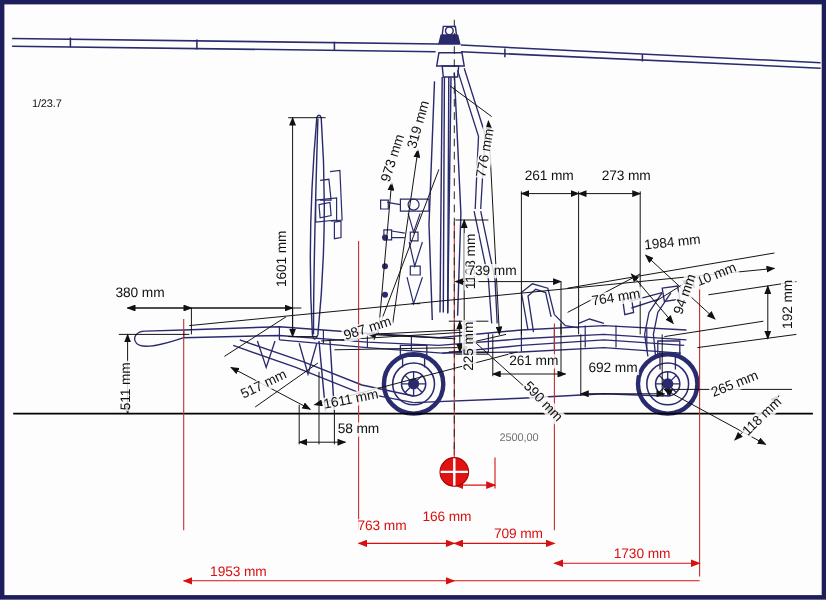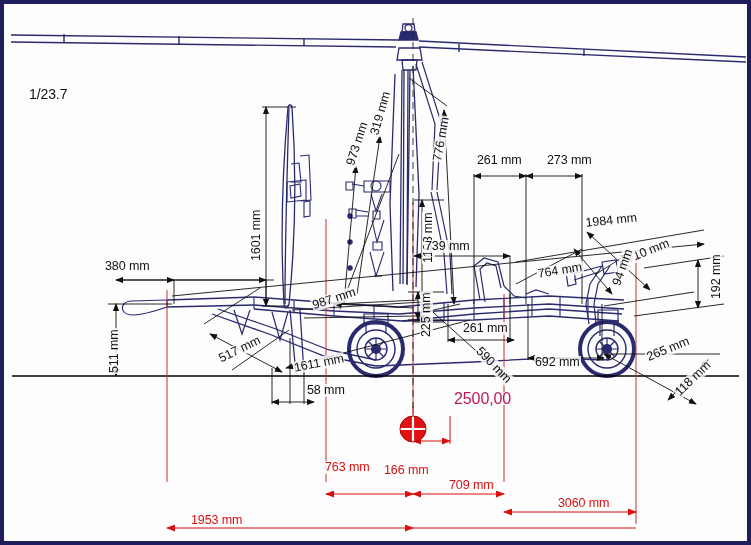--- a/index.html
+++ b/index.html
@@ -17,22 +17,22 @@
     font-family:"Liberation Sans", sans-serif;
     font-size:12.5px;
     color:#111;
     white-space:nowrap;
     background:rgba(253,253,253,0.82);
     padding:0 1px;
     line-height:13px;
     letter-spacing:-0.1px;
   }
   .lbl.red{color:#d81010;background:rgba(253,253,253,0.85);}
-  .lbl.gray{color:#be185d;font-size:16px;}
-  .lbl.scale{font-size:14px;color:#111;background:transparent;}
+  .lbl.gray{color:#737373;font-size:10px;}
+  .lbl.scale{font-size:10px;color:#111;background:transparent;}
   .r90{transform:rotate(-90deg);transform-origin:0 0;}
 </style>
 </head>
 <body>
 
 <div id="root">
 
   <svg id="canvas" viewBox="0 0 743 537">
     <defs>
       <marker id="ah" markerWidth="9" markerHeight="7" refX="8" refY="3.5" orient="auto">
@@ -350,22 +350,22 @@
   <div class="lbl" style="left:288px;top:358px;transform:rotate(-11deg);transform-origin:0 0;">1611 mm</div>
   <div class="lbl" style="left:478px;top:340px;transform:rotate(46deg);transform-origin:0 0;">590 mm</div>
   <div class="lbl" style="left:640px;top:348px;transform:rotate(-22deg);transform-origin:0 0;">265 mm</div>
   <div class="lbl" style="left:668px;top:386px;transform:rotate(-44deg);transform-origin:0 0;">118 mm</div>
 
   <div class="lbl" style="left:472px;top:150px;">261 mm</div>
   <div class="lbl" style="left:542px;top:150px;">273 mm</div>
   <div class="lbl" style="left:420px;top:236px;">739 mm</div>
   <div class="lbl" style="left:100px;top:256px;">380 mm</div>
   <div class="lbl" style="left:458px;top:318px;">261 mm</div>
-  <div class="lbl" style="left:530px;top:352px;">692 mm</div>
+  <div class="lbl" style="left:530px;top:324px;">692 mm</div>
   <div class="lbl" style="left:302px;top:380px;text-align:right;">58 mm</div>
 
   <div class="lbl red" style="left:379px;top:460px;">166 mm</div>
-  <div class="lbl red" style="left:320px;top:457px;text-align:center;">763 mm</div>
+  <div class="lbl red" style="left:320px;top:468px;text-align:center;">763 mm</div>
   <div class="lbl red" style="left:444px;top:475px;">709 mm</div>
-  <div class="lbl red" style="left:553px;top:493px;">3060 mm</div>
+  <div class="lbl red" style="left:553px;top:493px;">1730 mm</div>
   <div class="lbl red" style="left:186px;top:510px;">1953 mm</div>
 
 </div>
 
 </body></html>

